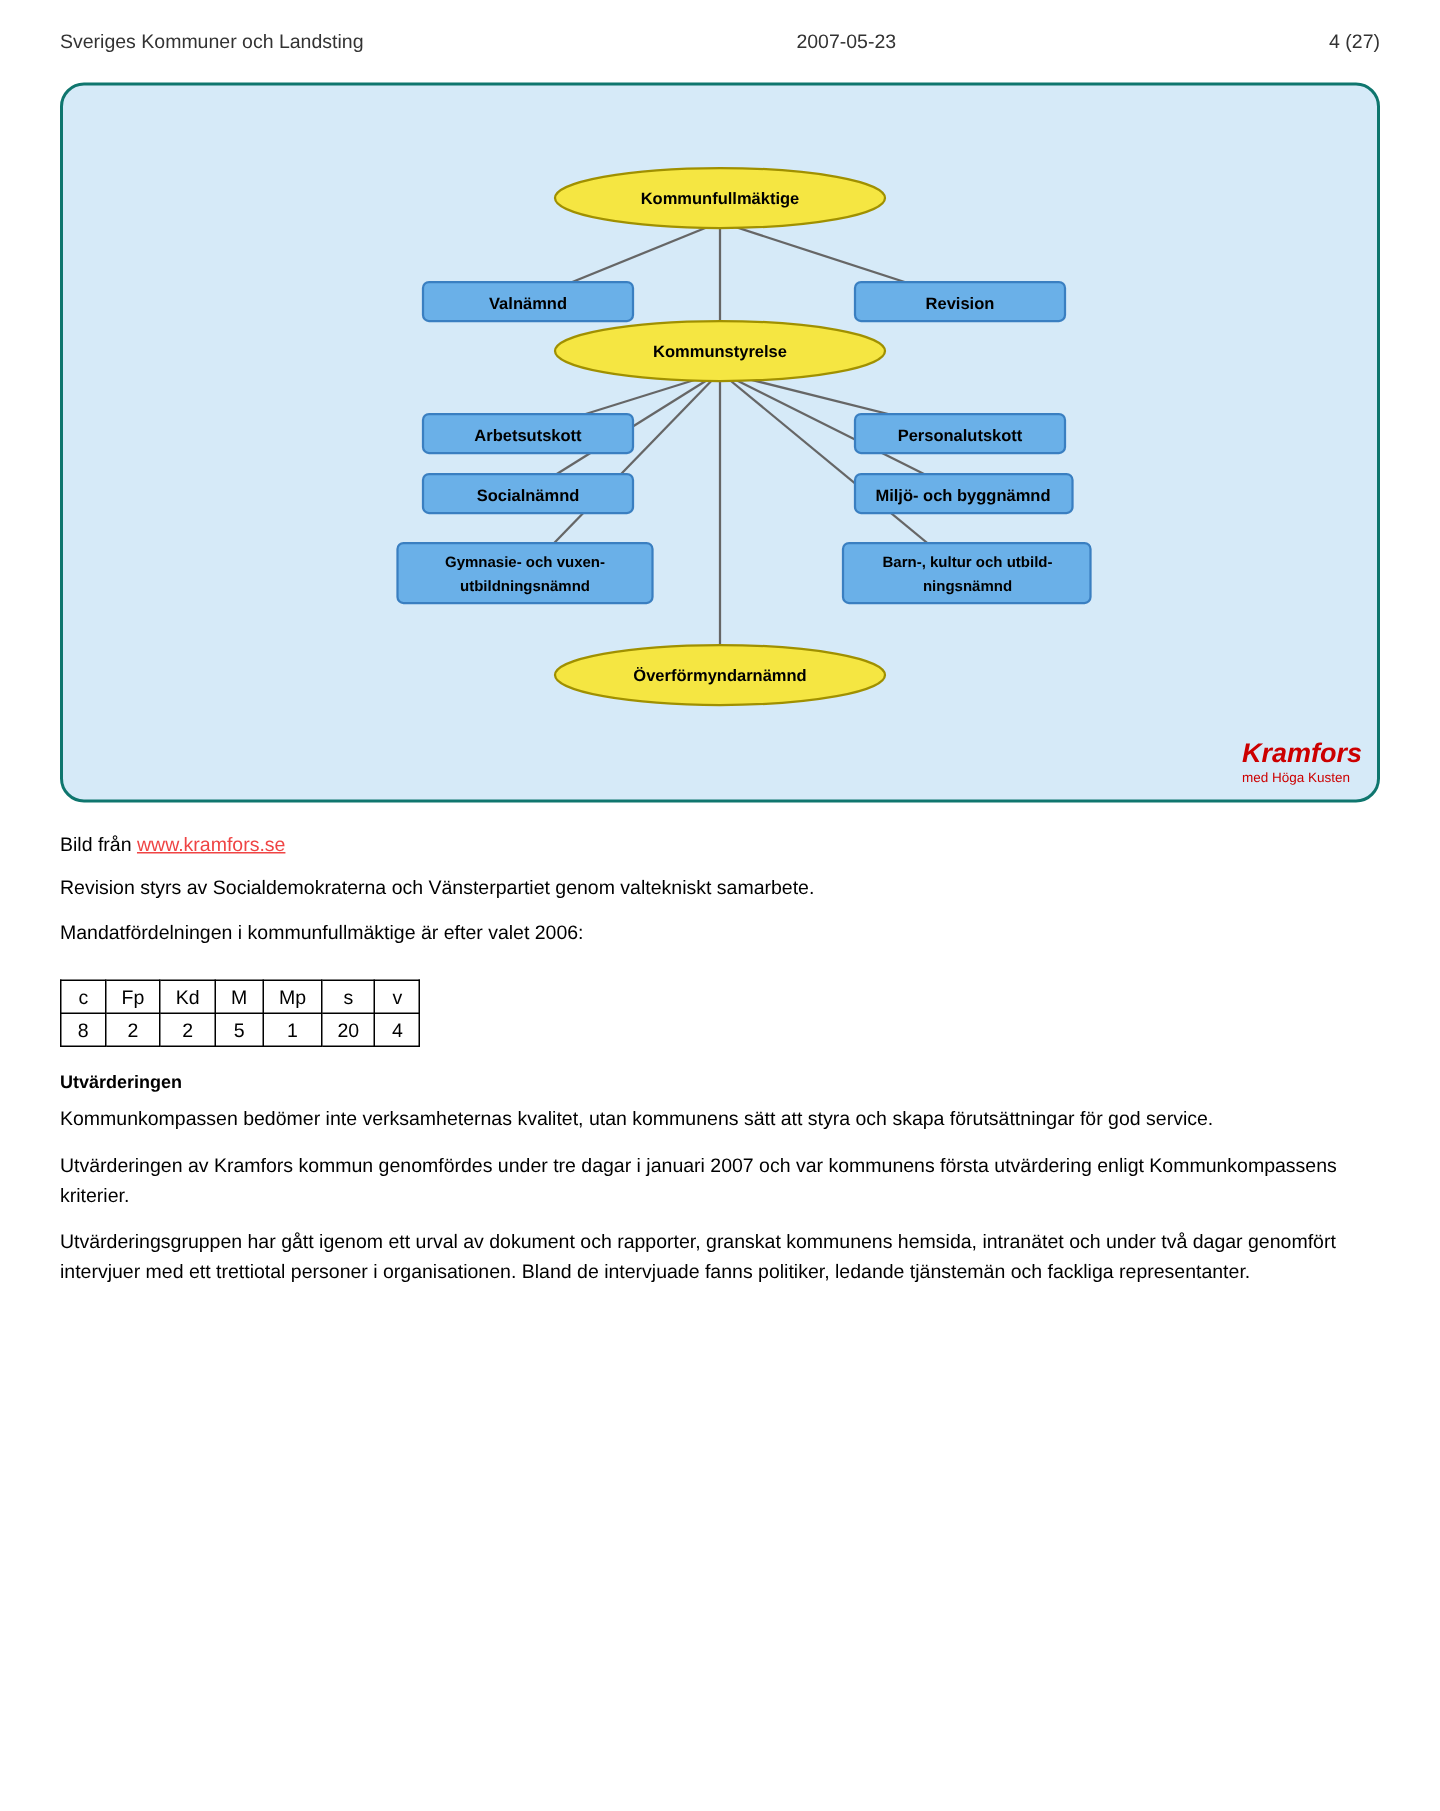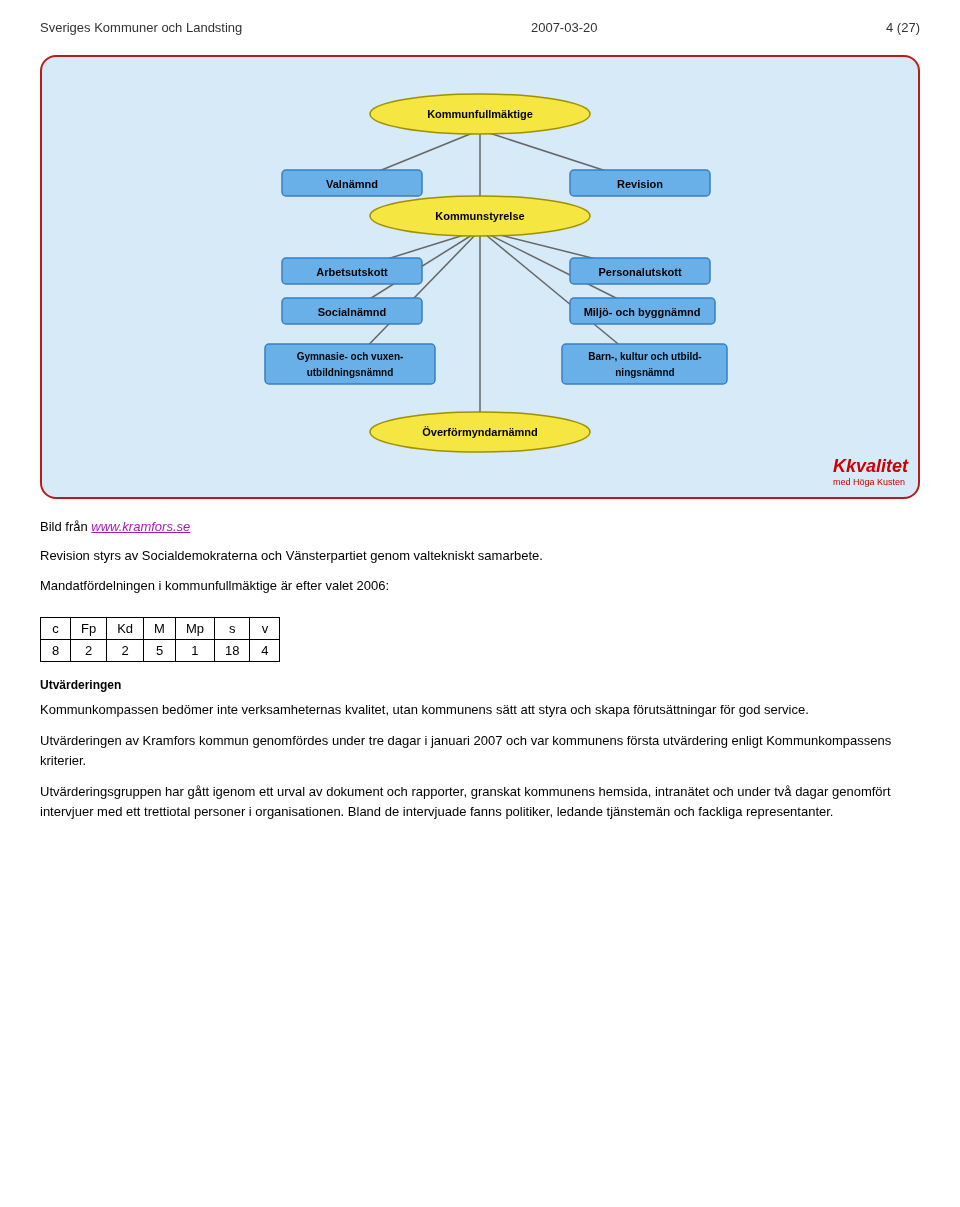--- a/index.html
+++ b/index.html
@@ -14,24 +14,24 @@
     }
     .header {
       display: flex;
       justify-content: space-between;
       align-items: flex-start;
       margin-bottom: 20px;
       font-size: 13px;
       color: #333;
     }
     .diagram-container {
-      border: 2px solid #b91c1c;
+      border: 2px solid #0f766e;
       border-radius: 16px;
       background: #d6eaf8;
-      padding: 30px 20px;
+      padding: 48px 20px;
       margin-bottom: 20px;
       position: relative;
       min-height: 400px;
     }
     
     .diagram-svg {
       display: block;
       margin: 0 auto;
       width: 700px;
       height: 380px;
@@ -55,21 +55,21 @@
       font-weight: normal;
       display: block;
       text-align: left;
     }
     
     .caption {
       font-size: 13px;
       margin-bottom: 12px;
       color: #000;
     }
-    .caption a { color: #a21caf; font-style: italic; }
+    .caption a { color: #ef4444; }
     .body-text {
       font-size: 13px;
       margin-bottom: 12px;
       line-height: 1.5;
     }
     .mandate-text {
       font-size: 13px;
       margin-bottom: 24px;
     }
     .mandate-table {
@@ -87,21 +87,21 @@
       font-size: 12px;
       font-weight: bold;
       margin-bottom: 8px;
     }
   </style>
 </head>
 <body>
 
 <div class="header">
   <span>Sveriges Kommuner och Landsting</span>
-  <span>2007-03-20</span>
+  <span>2007-05-23</span>
   <span>4 (27)</span>
 </div>
 
 <div class="diagram-container">
   <svg class="diagram-svg" viewBox="0 0 700 370">
 
     <line x1="350" y1="38" x2="222" y2="90" stroke="#666" stroke-width="1.5"></line>
 
     <line x1="350" y1="38" x2="510" y2="90" stroke="#666" stroke-width="1.5"></line>
 
@@ -151,21 +151,21 @@
 
     <rect x="432" y="252" width="165" height="40" rx="4" fill="#6ab0e8" stroke="#3a7fc1" stroke-width="1.5"></rect>
     <text x="515" y="268" text-anchor="middle" font-size="10" font-weight="bold" fill="#000">Barn-, kultur och utbild-</text>
     <text x="515" y="284" text-anchor="middle" font-size="10" font-weight="bold" fill="#000">ningsnämnd</text>
 
     <ellipse cx="350" cy="340" rx="110" ry="20" fill="#f5e642" stroke="#a09000" stroke-width="1.5"></ellipse>
     <text x="350" y="344" text-anchor="middle" font-size="11" font-weight="bold" fill="#000">Överförmyndarnämnd</text>
   </svg>
 
   <div class="kramfors-logo">
-    <span style="color:#cc0000; font-style:italic; font-size:18px; font-weight:bold;">K</span><span style="color:#cc0000; font-style:italic; font-size:18px; font-weight:bold;">kvalitet</span>
+    <span style="color:#cc0000; font-style:italic; font-size:18px; font-weight:bold;">K</span><span style="color:#cc0000; font-style:italic; font-size:18px; font-weight:bold;">ramfors</span>
     <span class="kramfors-sub">med Höga Kusten</span>
   </div>
 </div>
 
 <p class="caption">
   Bild från <a href="#">www.kramfors.se</a>
 </p>
 
 <p class="body-text">Revision styrs av Socialdemokraterna och Vänsterpartiet genom valtekniskt samarbete.</p>
 
@@ -181,21 +181,21 @@
     <td>Mp</td>
     <td>s</td>
     <td>v</td>
   </tr>
   <tr>
     <td>8</td>
     <td>2</td>
     <td>2</td>
     <td>5</td>
     <td>1</td>
-    <td>18</td>
+    <td>20</td>
     <td>4</td>
   </tr>
 </tbody>
   </table>
 
 <h2>Utvärderingen</h2>
 
 <p class="body-text">Kommunkompassen bedömer inte verksamheternas kvalitet, utan kommunens sätt att styra och skapa förutsättningar för god service.</p>
 <p class="body-text">Utvärderingen av Kramfors kommun genomfördes under tre dagar i januari 2007 och var kommunens första utvärdering enligt Kommunkompassens kriterier.</p>
 <p class="body-text">Utvärderingsgruppen har gått igenom ett urval av dokument och rapporter, granskat kommunens hemsida, intranätet och under två dagar genomfört intervjuer med ett trettiotal personer i organisationen. Bland de intervjuade fanns politiker, ledande tjänstemän och fackliga representanter.</p>

